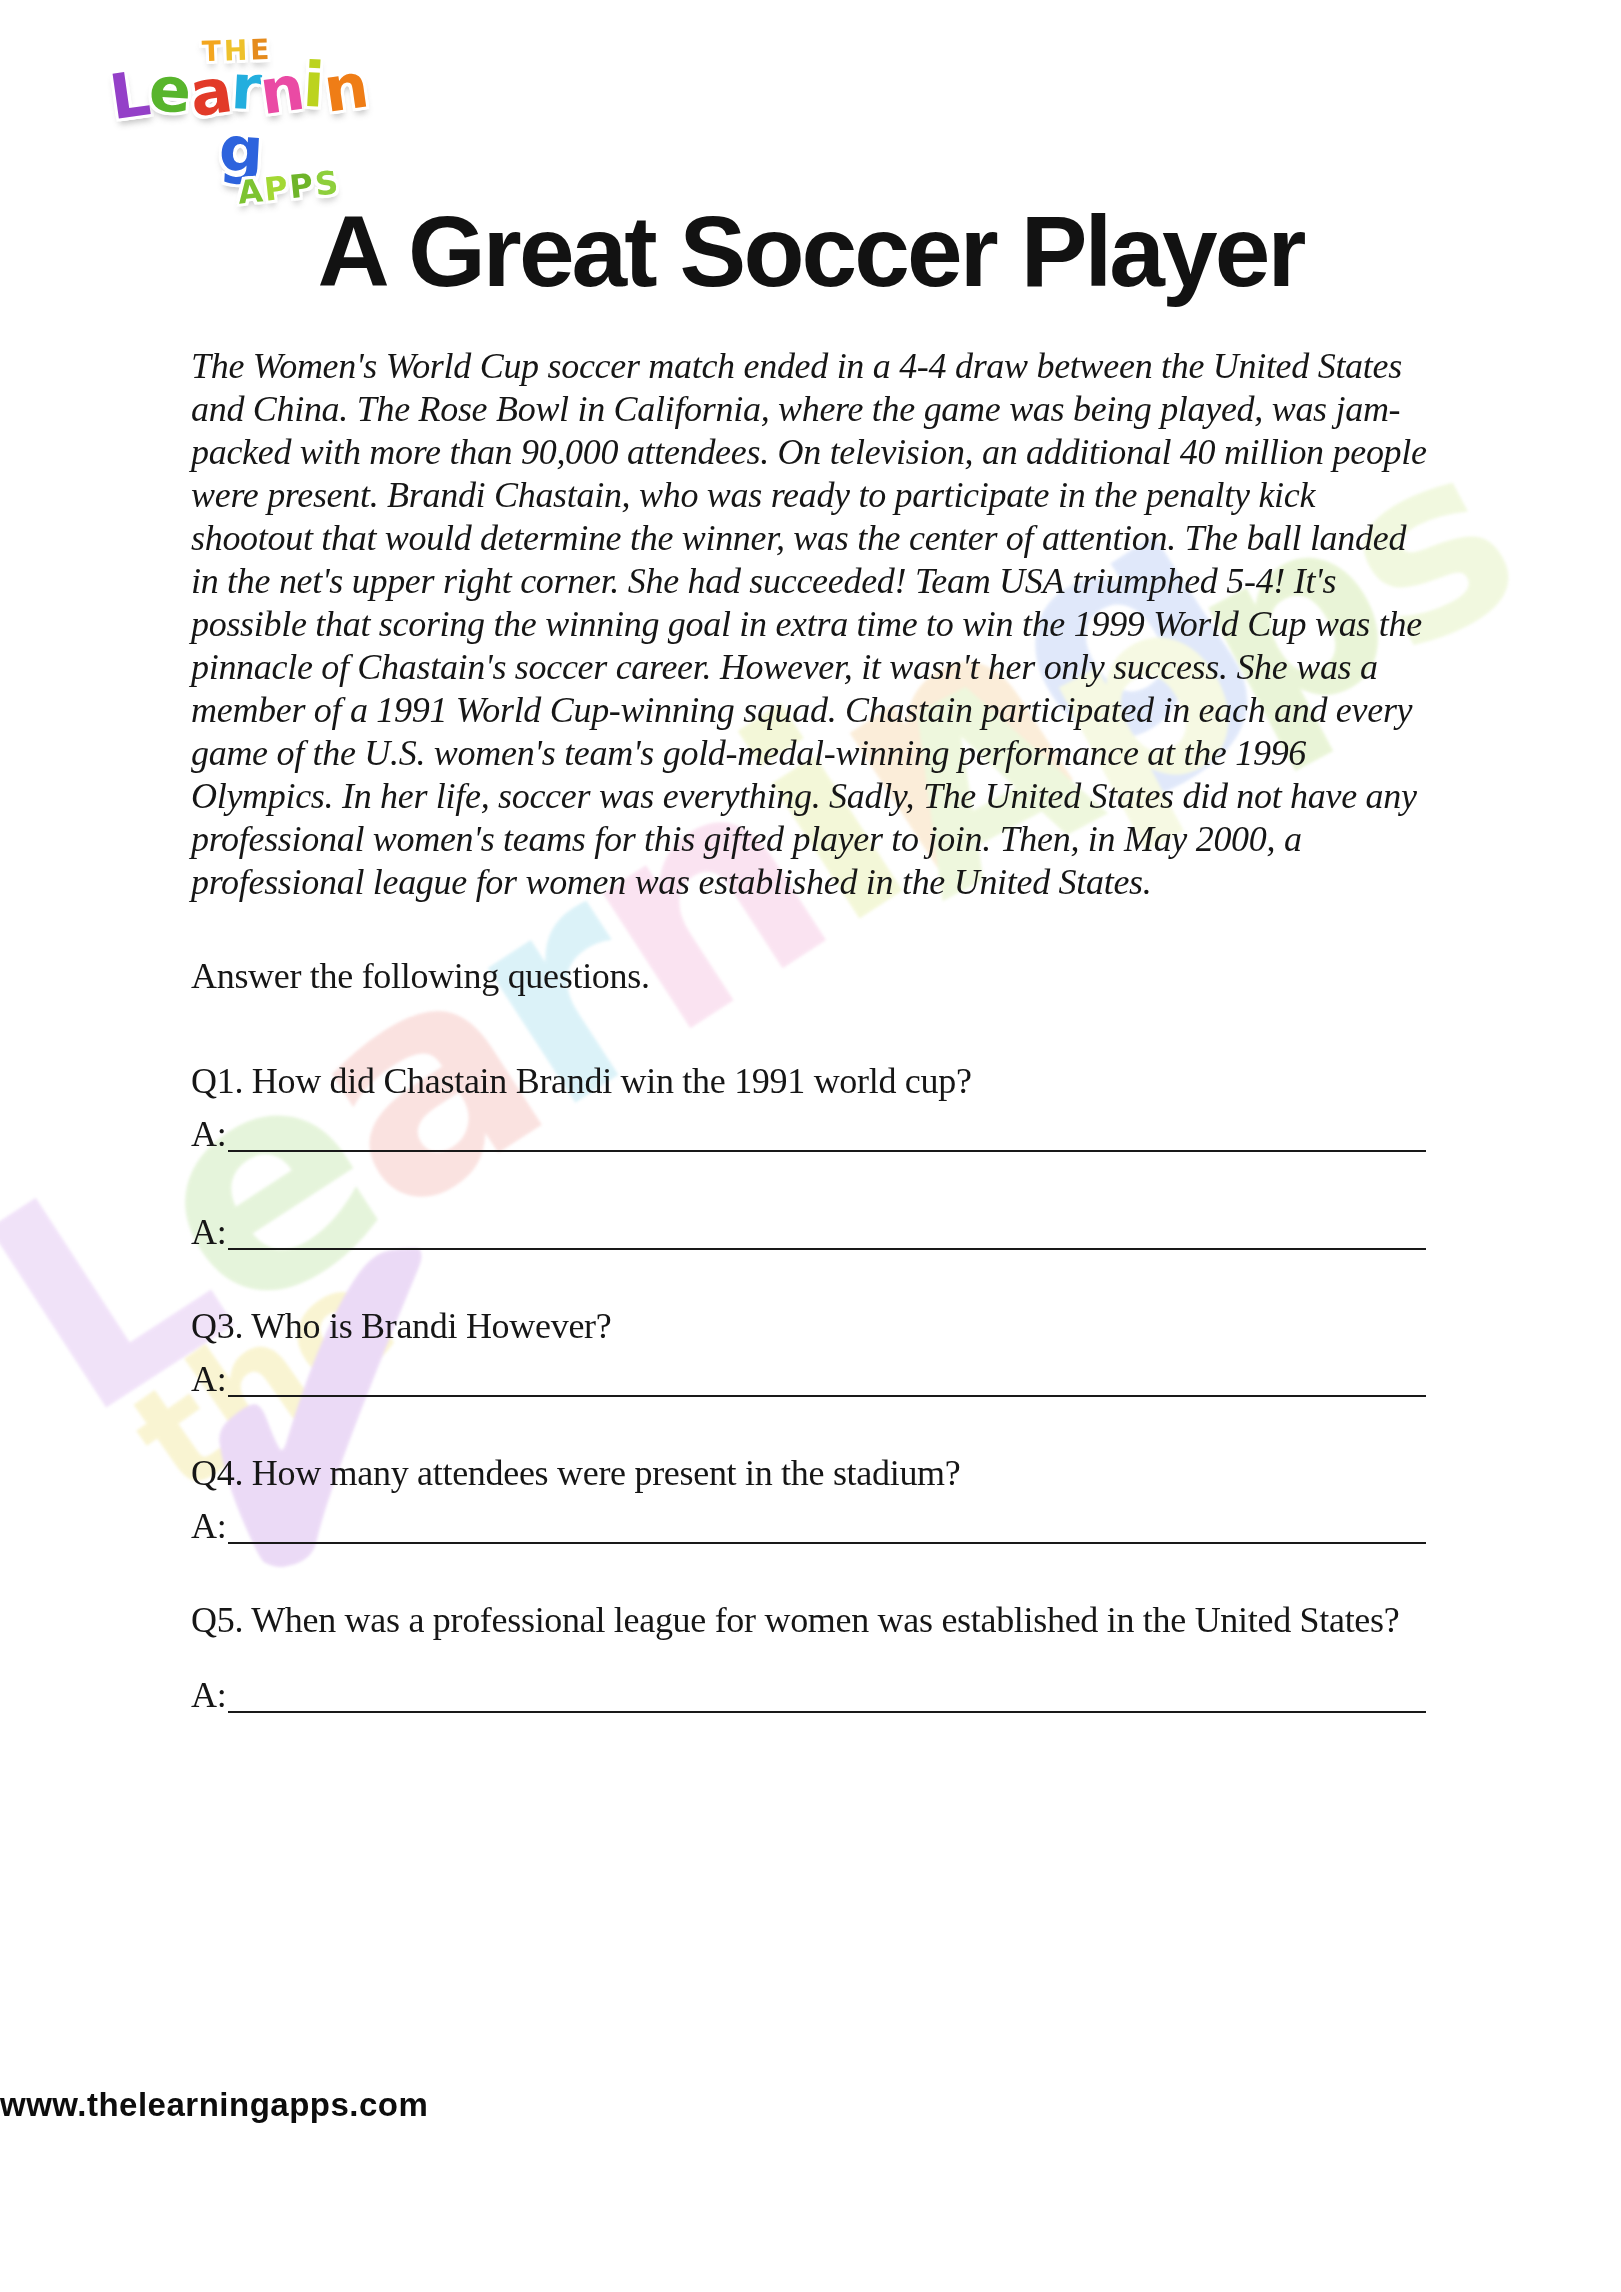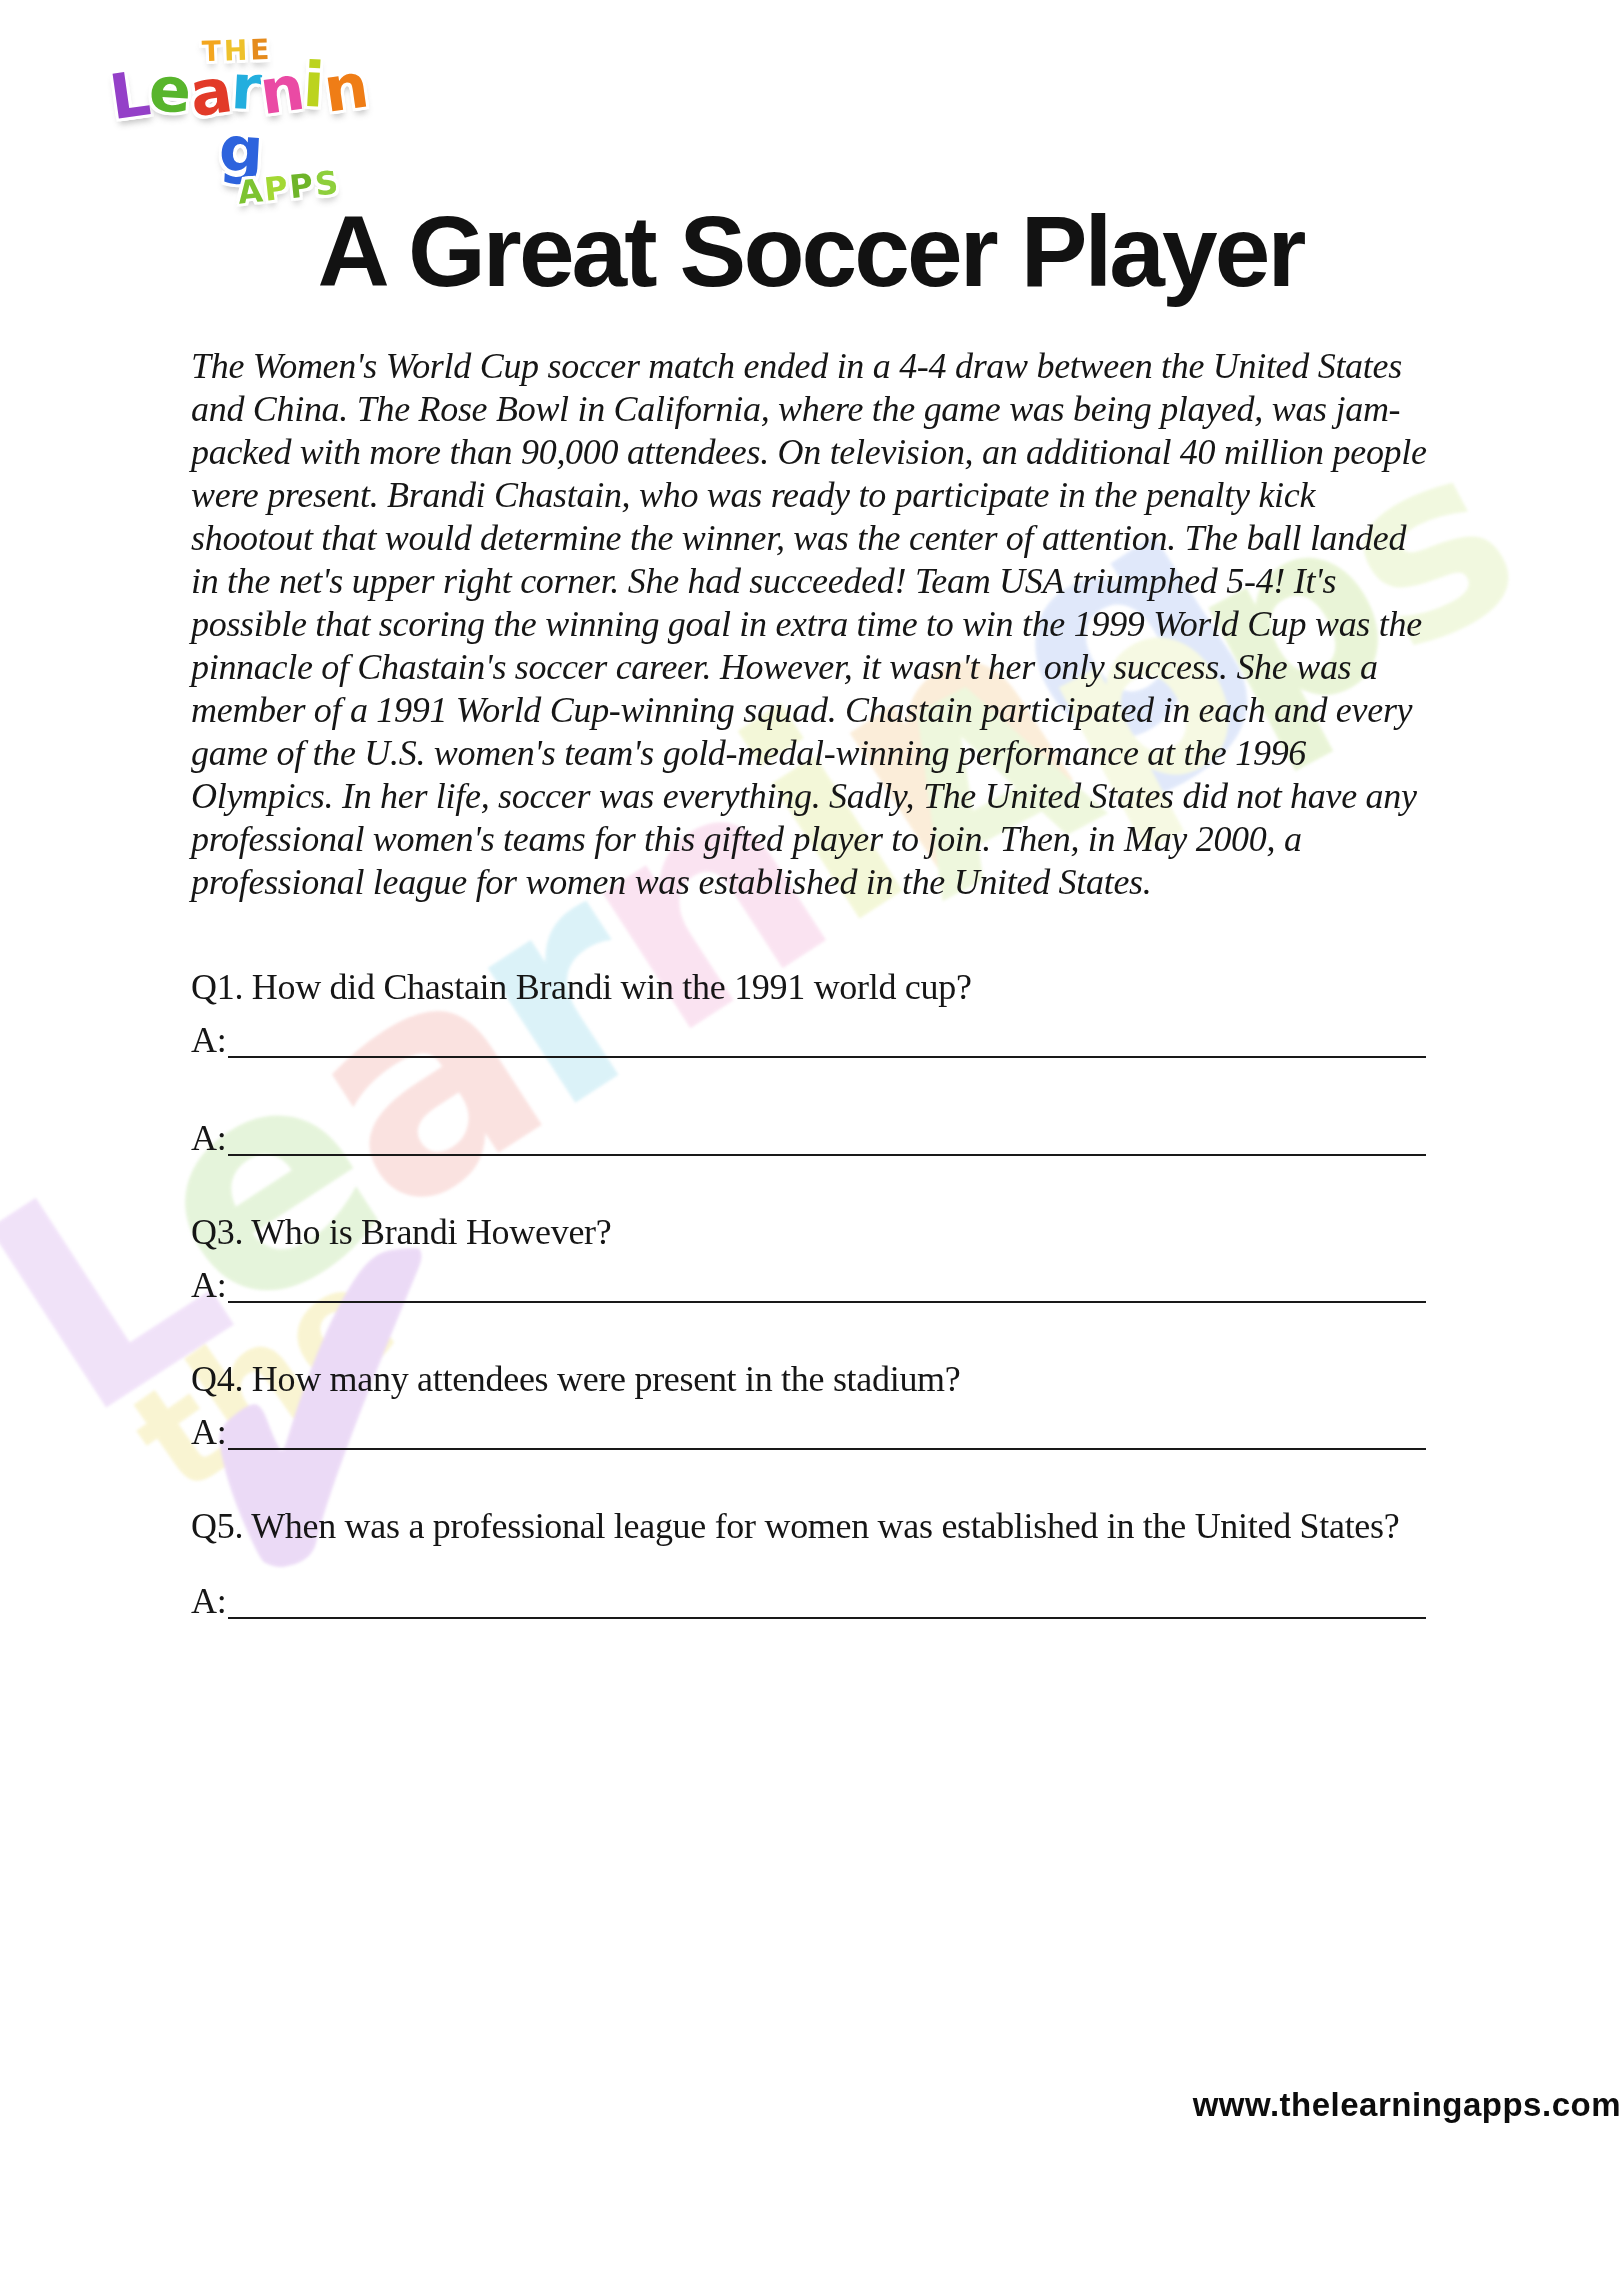--- a/index.html
+++ b/index.html
@@ -69,21 +69,21 @@
   .q-block{margin-top:45px;line-height:49px;}
   .q-block.first{margin-top:59px;}
   .q-text{margin:0;}
   .answer-line{display:flex;align-items:flex-end;height:53px;}
   .answer-label{line-height:49px;}
   .answer-rule{flex:1;border-bottom:2.9px solid #191919;margin:0 2px 6.9px 2px;}
   .q-block.q5 .answer-line{margin-top:21.6px;}
   
   .footer{
     position:absolute;left:0;right:0;top:2086px;z-index:1;
-    text-align:right;
+    text-align:left;
     font-family:"Liberation Sans","DejaVu Sans",sans-serif;
     font-weight:bold;font-size:33px;letter-spacing:0.5px;color:#0d0d0d;
   }
 </style>
 </head>
 <body>
 
 <div class="page">
 
   <div class="watermark" aria-hidden="true">
@@ -97,20 +97,21 @@
     <div class="logo-the logo-outline"><span style="color: rgb(243, 166, 31);">T</span><span style="color: rgb(238, 193, 43);">H</span><span style="color: rgb(229, 139, 29);">E</span></div>
     <div class="logo-learning logo-outline"><span style="color: rgb(148, 64, 200);">L</span><span style="color: rgb(88, 181, 44);">e</span><span style="color: rgb(226, 58, 40);">a</span><span style="color: rgb(35, 174, 222);">r</span><span style="color: rgb(234, 74, 164);">n</span><span style="color: rgb(188, 211, 30);">i</span><span style="color: rgb(239, 125, 22);">n</span><span style="color: rgb(45, 99, 221);">g</span></div>
     <div class="logo-apps logo-outline"><span style="color: rgb(124, 195, 49);">A</span><span style="color: rgb(163, 216, 52);">P</span><span style="color: rgb(111, 181, 42);">P</span><span style="color: rgb(142, 207, 60);">S</span></div>
   </div>
 
   <h1 class="title">A Great Soccer Player</h1>
 
   <div class="content">
     <p class="passage">The Women's World Cup soccer match ended in a 4-4 draw between the United States and China. The Rose Bowl in California, where the game was being played, was jam-packed with more than 90,000 attendees. On television, an additional 40 million people were present. Brandi Chastain, who was ready to participate in the penalty kick shootout that would determine the winner, was the center of attention. The ball landed in the net's upper right corner. She had succeeded! Team USA triumphed 5-4! It's possible that scoring the winning goal in extra time to win the 1999 World Cup was the pinnacle of Chastain's soccer career. However, it wasn't her only success. She was a member of a 1991 World Cup-winning squad. Chastain participated in each and every game of the U.S. women's team's gold-medal-winning performance at the 1996 Olympics. In her life, soccer was everything. Sadly, The United States did not have any professional women's teams for this gifted player to join. Then, in May 2000, a professional league for women was established in the United States.</p>
 
+    <p class="instructions">Answer the following questions.</p>
 
     <div class="q-block first">
       <div class="q-text">Q1. How did Chastain Brandi win the 1991 world cup?</div>
       <div class="answer-line">
         <span class="answer-label">A:</span>
         <span class="answer-rule"></span>
       </div>
     </div>
 
     <div class="q-block">

